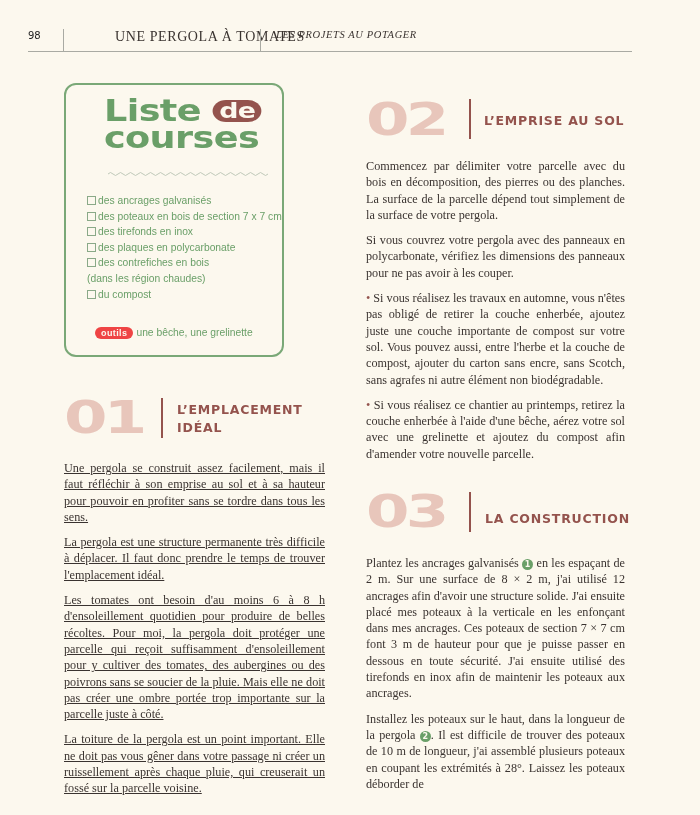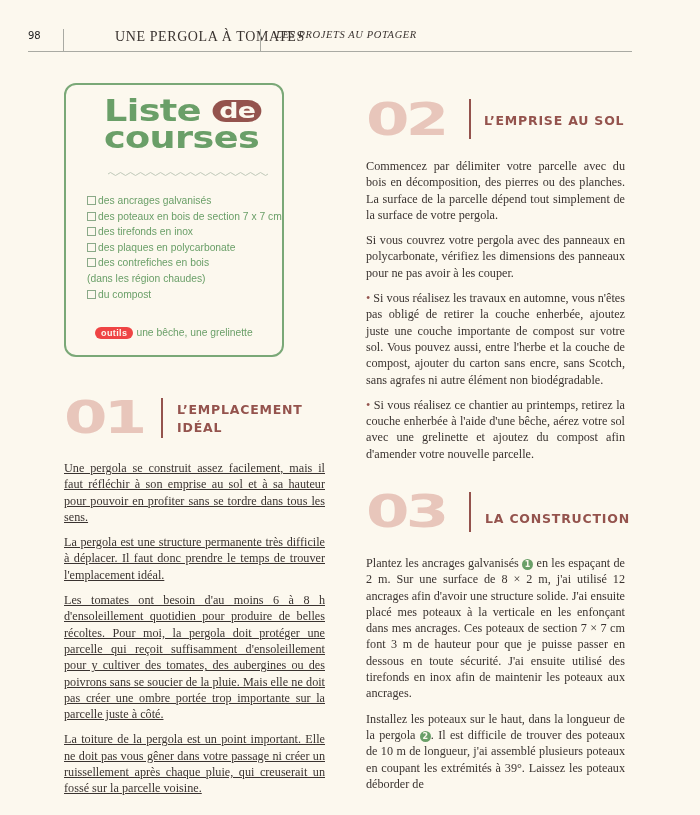--- a/index.html
+++ b/index.html
@@ -154,14 +154,14 @@
 
 <div class="sec-head" style="left:366px; top:490px; width:270px;">
   <span class="sec-num">03</span>
   <span class="sec-bar" style="left:103px; top:2px;"></span>
   <div class="sec-title" style="left:119px; top:20px;">
     <div>LA CONSTRUCTION</div>
   </div>
 </div>
 <div class="body-text" style="left:366px; top:555px; width:268px;">
   <p><span>Plantez les ancrages galvanisés </span><span class="num-dot">1</span><span> en les espaçant de 2 m. Sur une surface de 8 × 2 m, j'ai utilisé 12 ancrages afin d'avoir une structure solide. J'ai ensuite placé mes poteaux à la verticale en les enfonçant dans mes ancrages. Ces poteaux de section 7 × 7 cm font 3 m de hauteur pour que je puisse passer en dessous en toute sécurité. J'ai ensuite utilisé des tirefonds en inox afin de maintenir les poteaux aux ancrages.</span></p>
-  <p><span>Installez les poteaux sur le haut, dans la longueur de la pergola </span><span class="num-dot">2</span><span>. Il est difficile de trouver des poteaux de 10 m de longueur, j'ai assemblé plusieurs poteaux en coupant les extrémités à 39°. Laissez les poteaux déborder de</span></p>
+  <p><span>Installez les poteaux sur le haut, dans la longueur de la pergola </span><span class="num-dot">2</span><span>. Il est difficile de trouver des poteaux de 10 m de longueur, j'ai assemblé plusieurs poteaux en coupant les extrémités à 28°. Laissez les poteaux déborder de</span></p>
 </div>
 
 </body></html>

